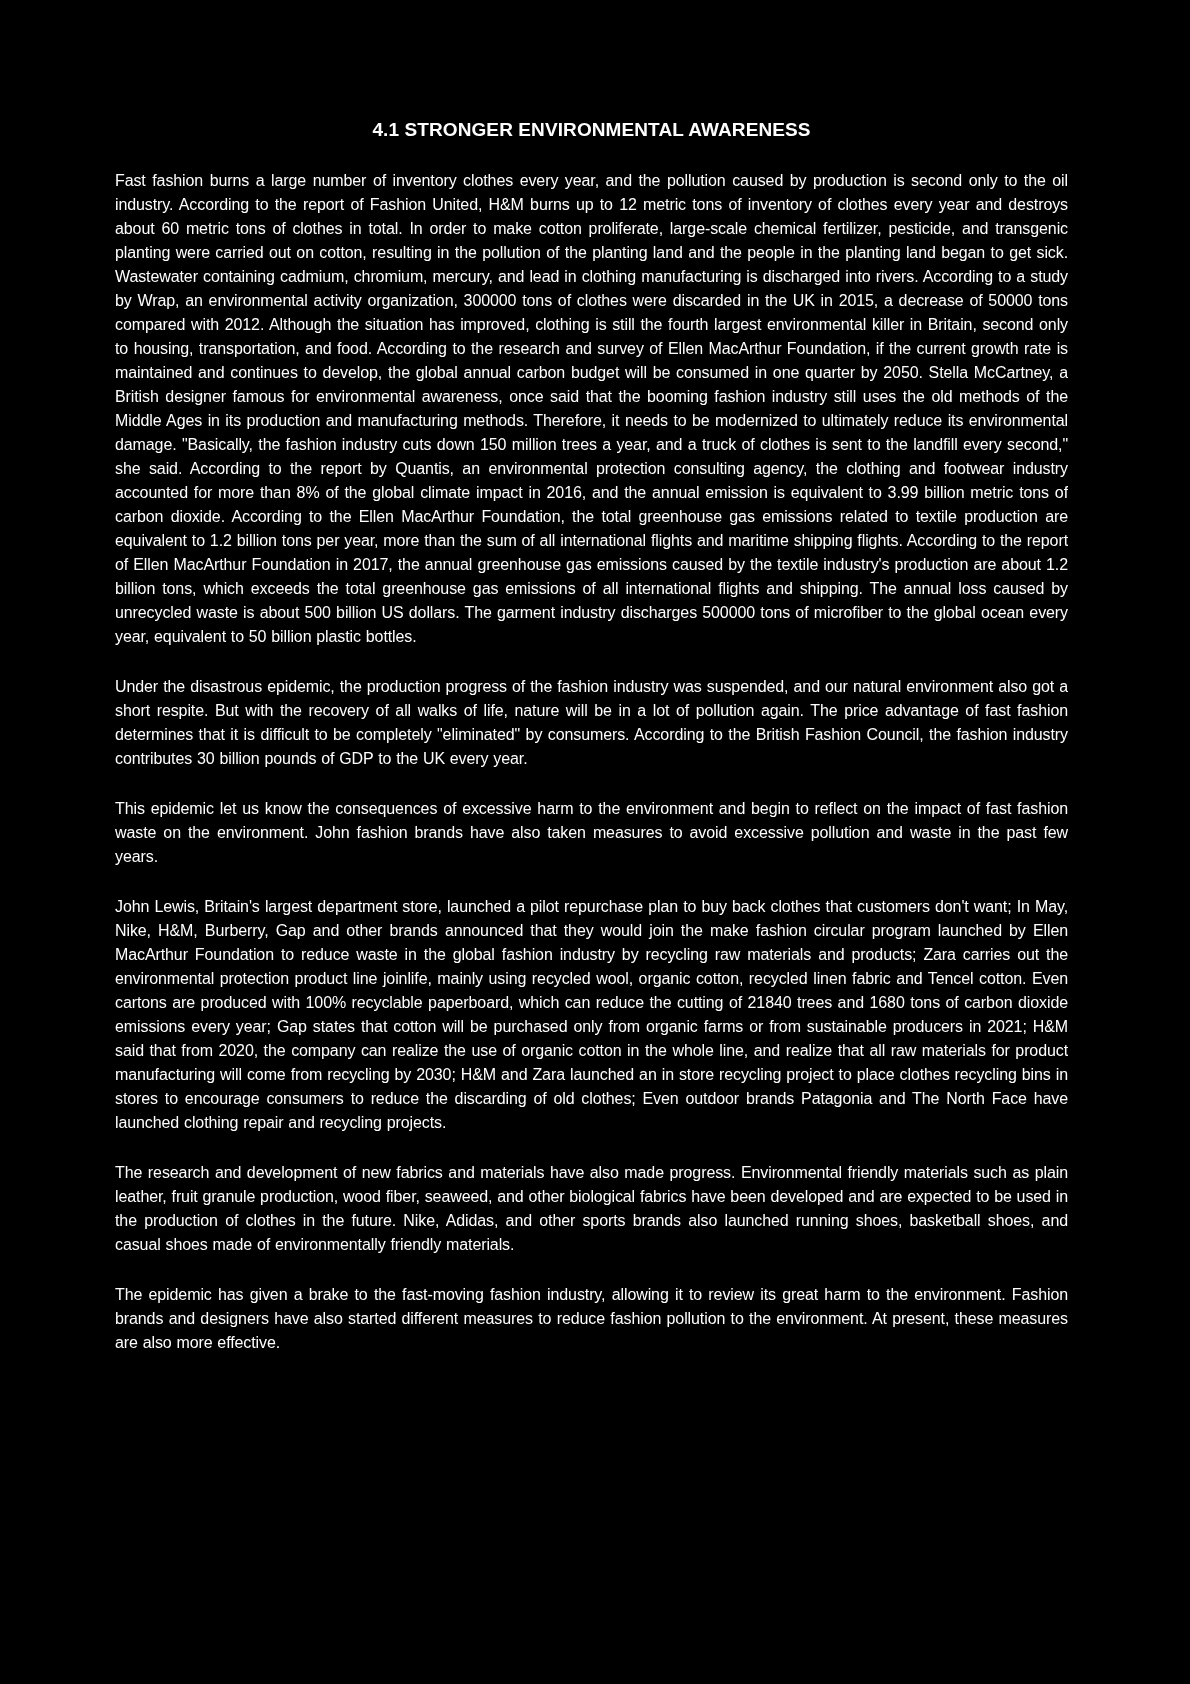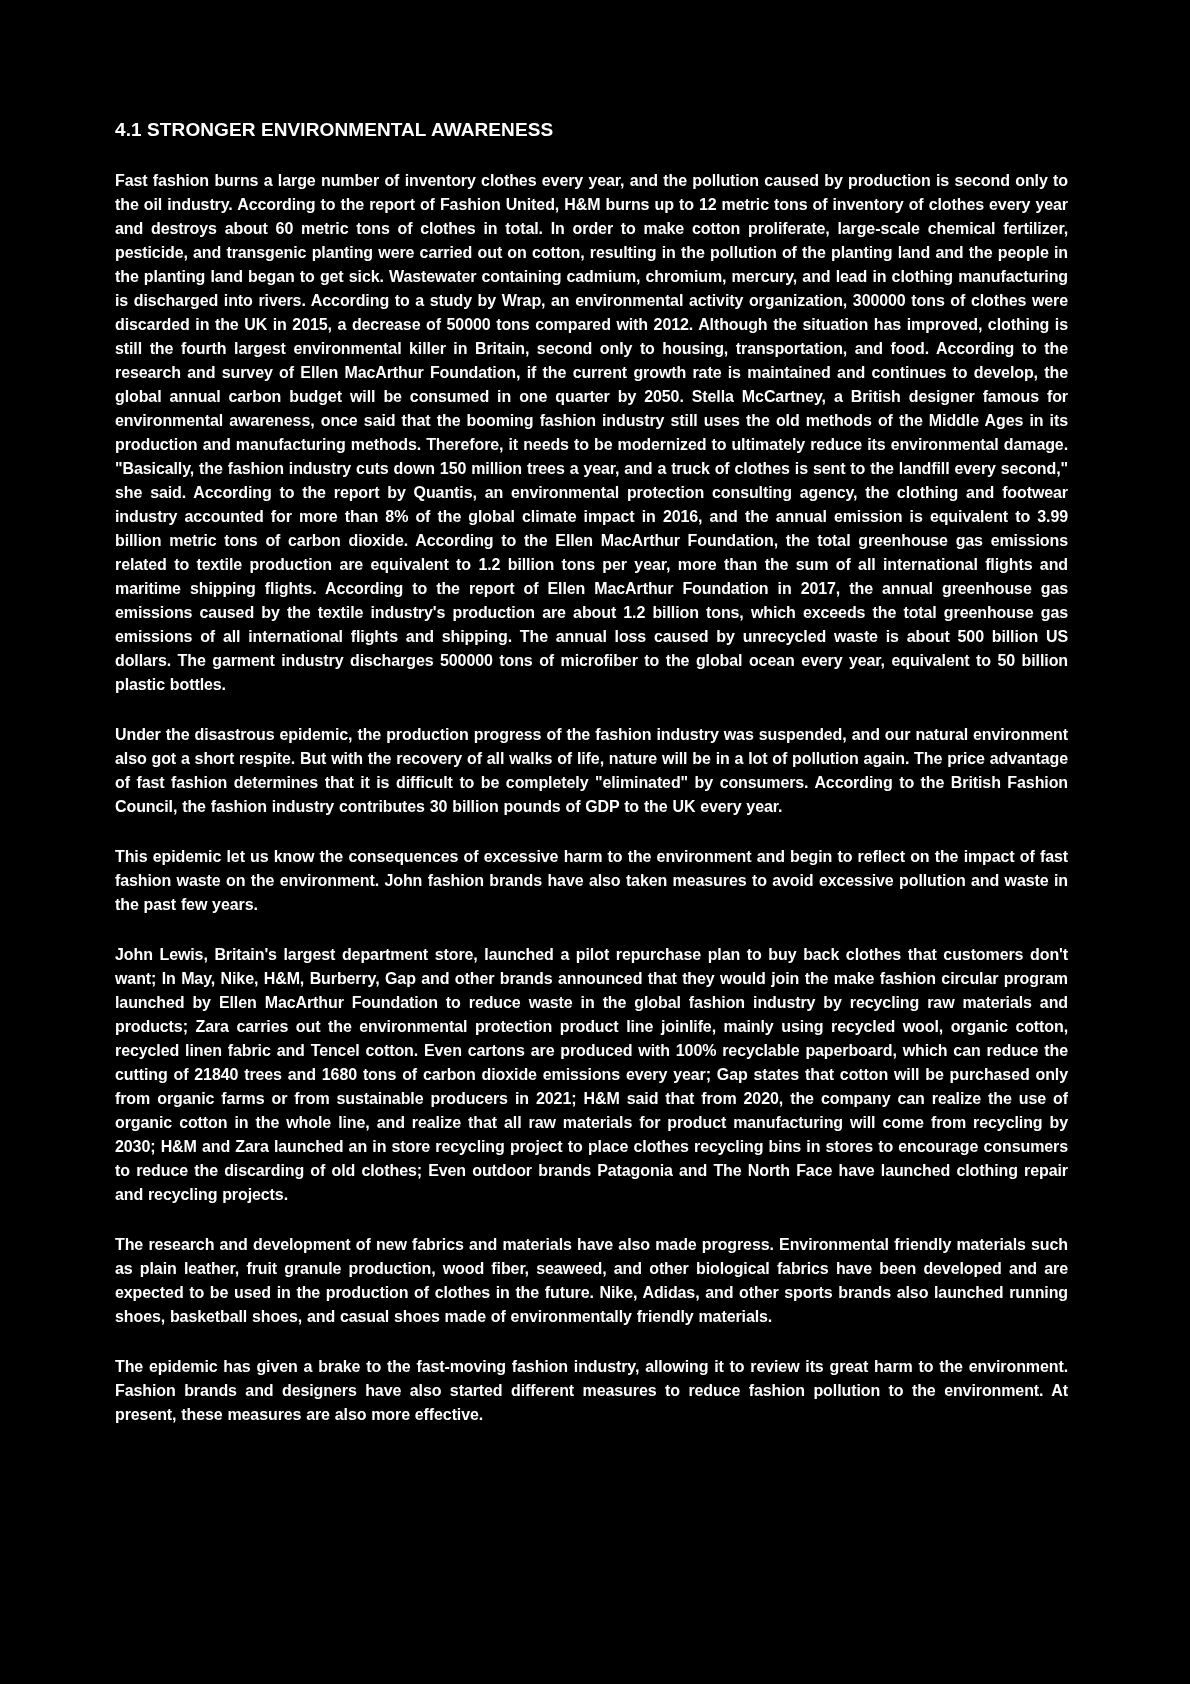--- a/index.html
+++ b/index.html
@@ -25,26 +25,26 @@
     width: 953px;
     height: 1441px;      
     overflow: hidden;
   }
   .content h1 {
     font-size: 19px;
     line-height: 24px;
     font-weight: 700;
     margin: 0 0 27px 0;
     letter-spacing: 0.1px;
-    text-align: left;
+    text-align: center;
   }
   .content p {
     font-size: 16px;
     line-height: 24px;
-    font-weight: 700;
+    font-weight: 400;
     margin: 0 0 26px 0;
     text-align: justify;
     letter-spacing: -0.1px;
     word-spacing: 0.5px;
     hyphens: none;
   }
   .content p:last-child {
     margin-bottom: 0;
   }
 </style>

